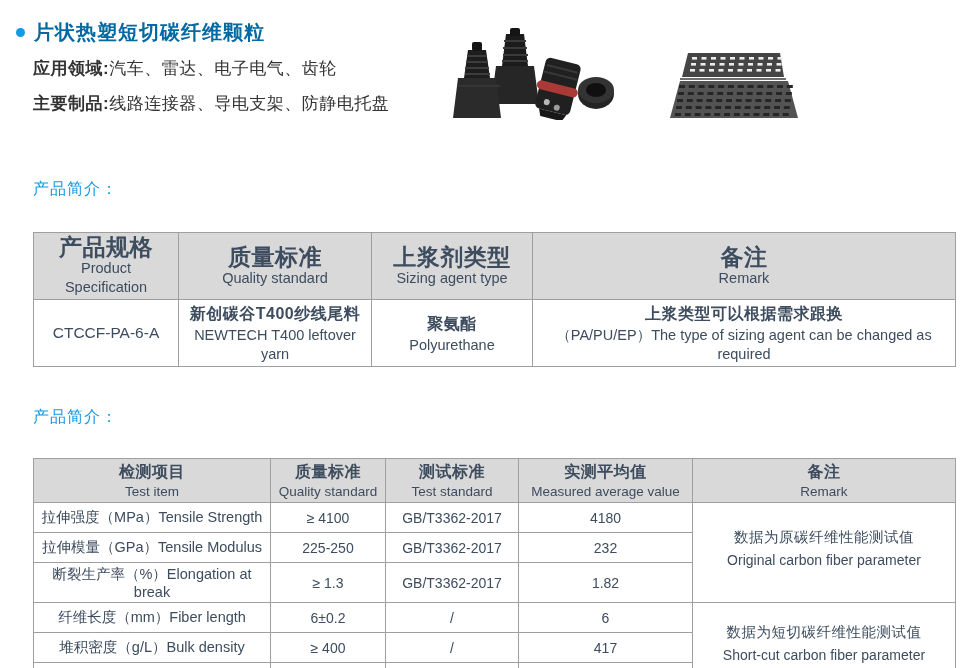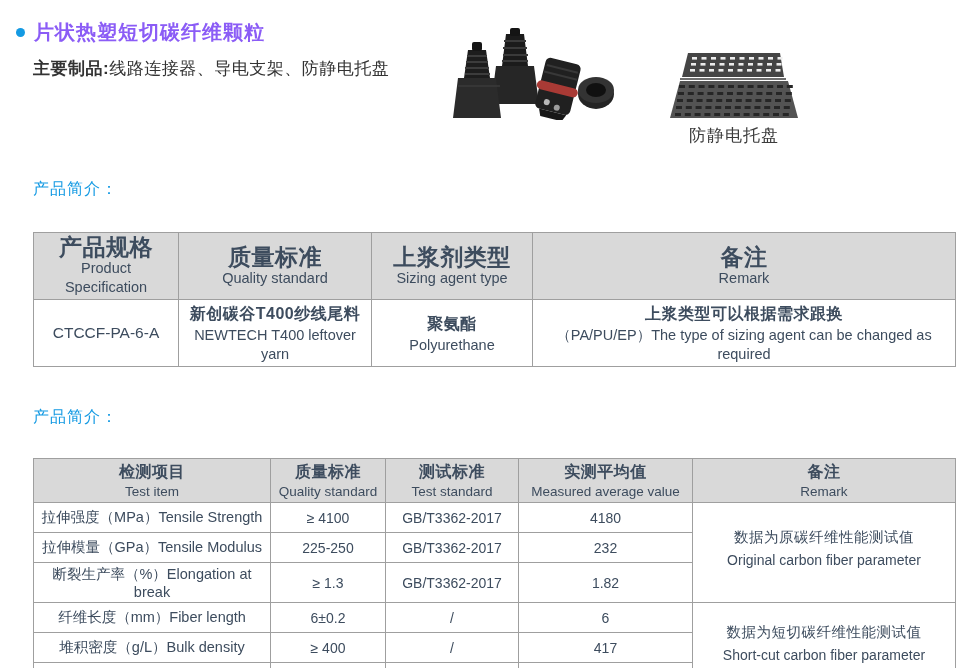--- a/index.html
+++ b/index.html
@@ -5,21 +5,21 @@
   * { margin:0; padding:0; box-sizing:border-box; }
   html,body { background:#ffffff; }
   body {
     width:978px; height:668px; overflow:hidden;
     font-family:"Liberation Sans","DejaVu Sans",sans-serif;
     color:#333333; position:relative;
   }
   .hero { position:relative; height:152px; }
   .title-line { display:flex; align-items:center; gap:9px; padding:21px 0 0 16px; }
   .bullet { width:9px; height:9px; border-radius:50%; background:#149AE3; flex:0 0 auto; }
-  .page-title { font-size:20px; font-weight:bold; color:#8b5cf6; letter-spacing:1px; line-height:23px; }
+  .page-title { font-size:20px; font-weight:bold; color:#0369a1; letter-spacing:1px; line-height:23px; }
   .info-line { margin:15px 0 0 33px; font-size:17px; line-height:20px; color:#333; letter-spacing:0.5px; }
   .info-line .label { font-weight:bold; }
   .figure { position:absolute; top:24px; text-align:center; }
   .fig-connectors { left:436px; width:182px; }
   .fig-tray { left:650px; width:168px; }
   .fig-box { height:96px; display:flex; align-items:flex-end; justify-content:center; }
   .fig-caption { font-size:17px; color:#3c3c3c; margin-top:4px; letter-spacing:1px; }
 
   .section-heading { margin:26px 0 0 33px; font-size:16px; line-height:22px; font-weight:normal; color:#149AE3; letter-spacing:1px; }
   .section-heading.second { margin-top:39px; }
@@ -44,20 +44,23 @@
   .t2 .merged .zh { font-weight:normal; font-size:14.5px; line-height:26px; letter-spacing:0.5px; }
   .t2 .merged .en { font-size:14px; line-height:20px; }
 </style>
 </head>
 <body>
 
 <div class="hero">
   <div class="title-line">
     <span class="bullet"></span>
     <span class="page-title">片状热塑短切碳纤维颗粒</span>
+  </div>
+  <div class="info-line">
+    <span class="label">应用领域:</span><span>汽车、雷达、电子电气、齿轮</span>
   </div>
   <div class="info-line">
     <span class="label">主要制品:</span><span>线路连接器、导电支架、防静电托盘</span>
   </div>
 
   <div class="figure fig-connectors">
     <div class="fig-box">
       <svg width="175" height="92" viewBox="0 0 175 92">
 
         <path d="M66 6 L84 6 L88 38 L62 38 Z" fill="#1b1b1b"></path>
@@ -124,21 +127,20 @@
         <use href="#rowW" x="23" y="17"></use>
         <rect x="13" y="26" width="106" height="2" fill="#6d6d6d"></rect>
         <polygon points="13,29 121,29 131,66 3,66" fill="#535353"></polygon>
         <use href="#rowD" x="12" y="33"></use>
         <use href="#rowD" x="11" y="40"></use>
         <use href="#rowD" x="10" y="47"></use>
         <use href="#rowD" x="9" y="54"></use>
         <use href="#rowD" x="8" y="61"></use>
       </svg>
     </div>
-    <div class="fig-caption">防静电托盘</div>
   </div>
 </div>
 
 <div class="section-heading">产品简介：</div>
 
 <table class="t1">
   <colgroup>
       <col style="width:145px">
       <col style="width:193px">
       <col style="width:161px">

